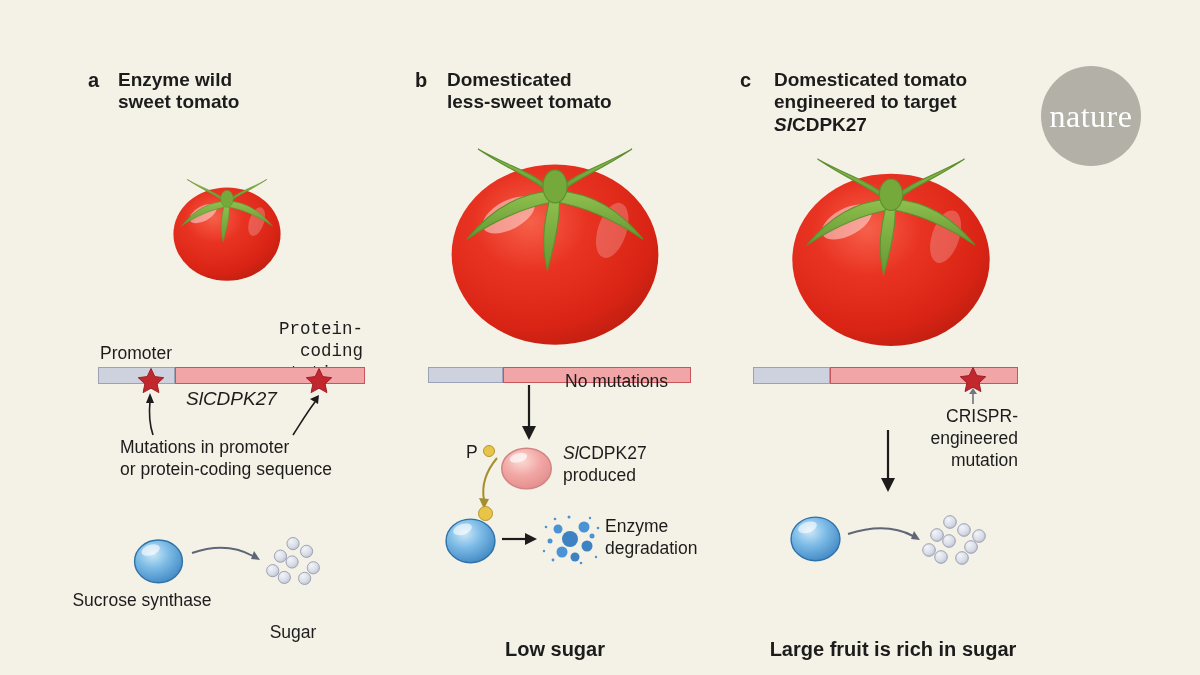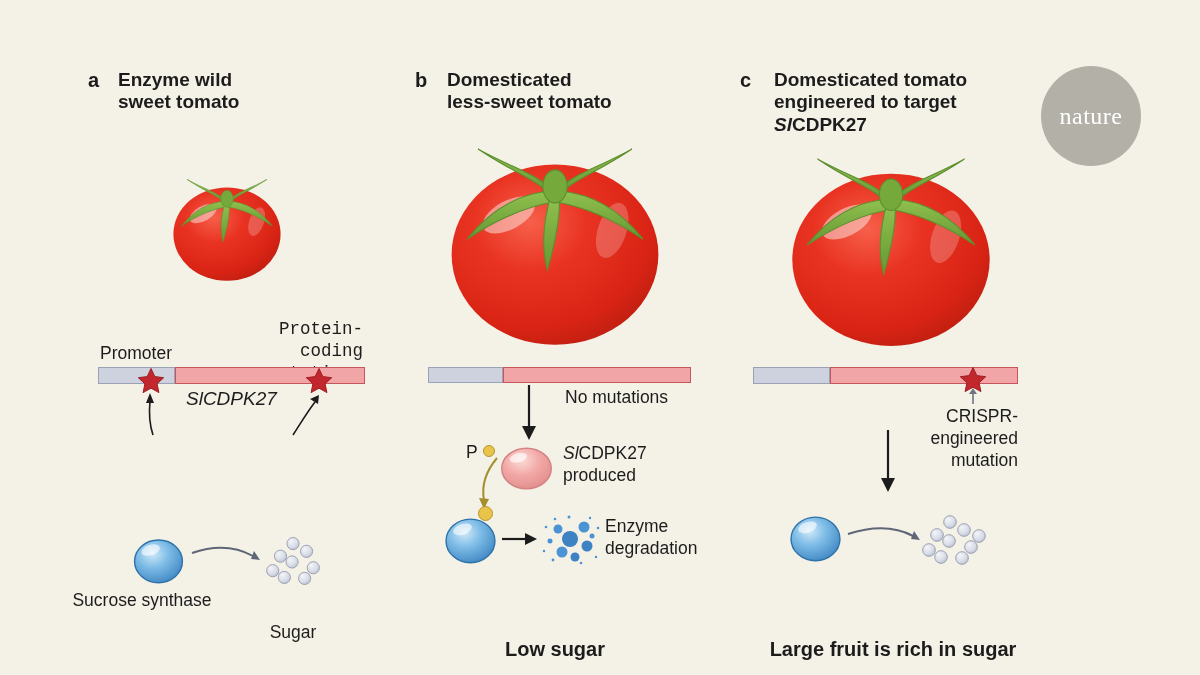--- a/index.html
+++ b/index.html
@@ -13,21 +13,21 @@
   .italic{font-style:italic;}
   .gene-label{font-size:19px;font-style:italic;color:var(--text,#1c1c1c);}
   .right{text-align:right;}
   .center{text-align:center;}
   .bar-seg{position:absolute;top:0;height:100%;box-sizing:border-box;}
   .seg-gray{background:var(--bar_gray,#cdd2de);border:1.5px solid var(--bar_gray_border,#9aa2b5);}
   .seg-pink{background:var(--bar_pink,#f2a5a7);border:1.5px solid var(--bar_pink_border,#c6565c);}
   .ydot{position:absolute;border-radius:50%;background:var(--dot_yellow,#e8c549);border:1.5px solid #b6952f;box-sizing:border-box;}
   .logo-circle{display:flex;align-items:center;justify-content:center;border-radius:50%;
     background:var(--logo_bg,#b3b0a7);width:100px;height:100px;}
-  .logo-text{font-family:"Liberation Serif","DejaVu Serif",serif;font-size:24px;color:var(--logo_text,#ffffff);letter-spacing:0.5px;}
+  .logo-text{font-family:"Liberation Serif","DejaVu Serif",serif;font-size:32px;color:var(--logo_text,#ffffff);letter-spacing:0.5px;}
   svg{display:block;}
 </style>
 </head>
 <body>
 
 <div id="stage">
 
   <svg width="0" height="0" style="position:absolute" aria-hidden="true">
     <defs>
       <radialGradient id="tomatoGrad" cx="38%" cy="32%" r="78%">
@@ -98,20 +98,24 @@
 
   <div class="abs gene-label" style="left:186px;top:388px;">SlCDPK27</div>
 
   <svg class="abs" style="left:135px;top:393px;" width="200" height="44" viewBox="0 0 200 44">
     <path d="M18,42 C14,30 14,18 15,8" fill="none" stroke="#1c1c1c" stroke-width="1.6"></path>
     <polygon points="11,10 19,10 15,0" fill="#1c1c1c"></polygon>
     <path d="M158,42 C167,28 173,18 180,9" fill="none" stroke="#1c1c1c" stroke-width="1.6"></path>
     <polygon points="184,2 183,11 175,6" fill="#1c1c1c"></polygon>
   </svg>
 
+  <div class="abs lbl" style="left:120px;top:436px;">
+    <div>Mutations in promoter</div>
+    <div>or protein-coding sequence</div>
+  </div>
 
   <svg class="abs" style="left:131px;top:537px;" width="55" height="47" viewBox="0 0 60 54">
     <ellipse cx="30" cy="28" rx="27.5" ry="24.5" fill="url(#blueGrad)" stroke="#2e72aa" stroke-width="1.6"></ellipse>
     <ellipse cx="21" cy="15" rx="11" ry="6" fill="#ffffff" opacity="0.6" transform="rotate(-18 21 15)"></ellipse>
   </svg>
 
   <svg class="abs" style="left:190px;top:543px;" width="74" height="24" viewBox="0 0 74 24">
     <path d="M2,10 C25,2 45,3 63,13" fill="none" stroke="#5f6677" stroke-width="2"></path>
     <polygon points="70,17 61,16 64,8" fill="#5f6677"></polygon>
   </svg>
@@ -154,21 +158,21 @@
 
   <div class="abs" style="left:428px;top:367px;width:263px;height:16px;">
     <div class="bar-seg seg-gray" style="left:0;width:75px;"></div>
     <div class="bar-seg seg-pink" style="left:75px;width:188px;"></div>
   </div>
 
   <svg class="abs" style="left:519px;top:385px;" width="20" height="56" viewBox="0 0 20 56">
     <line x1="10" y1="0" x2="10" y2="43" stroke="#1c1c1c" stroke-width="2.2"></line>
     <polygon points="3,41 17,41 10,55" fill="#1c1c1c"></polygon>
   </svg>
-  <div class="abs lbl" style="left:565px;top:386px;">No mutations</div>
+  <div class="abs lbl" style="left:565px;top:370px;">No mutations</div>
 
   <div class="abs lbl" style="left:466px;top:441px;">P</div>
   <div class="ydot" style="left:483px;top:445px;width:12px;height:12px;"></div>
 
   <svg class="abs" style="left:499px;top:446px;" width="55" height="45" viewBox="0 0 60 50">
     <ellipse cx="30" cy="25" rx="27.5" ry="22.5" fill="url(#pinkGrad)" stroke="#d28384" stroke-width="1.6"></ellipse>
     <ellipse cx="21" cy="13" rx="10" ry="5" fill="#ffffff" opacity="0.65" transform="rotate(-15 21 13)"></ellipse>
   </svg>
 
   <div class="abs lbl" style="left:563px;top:442px;">

